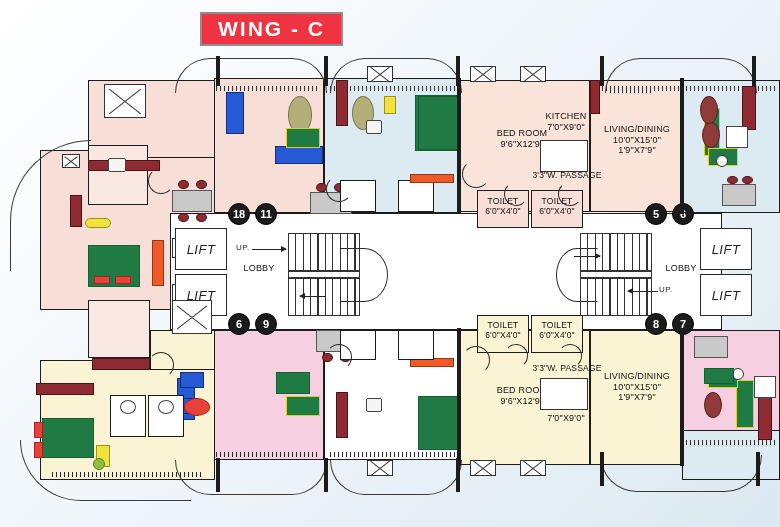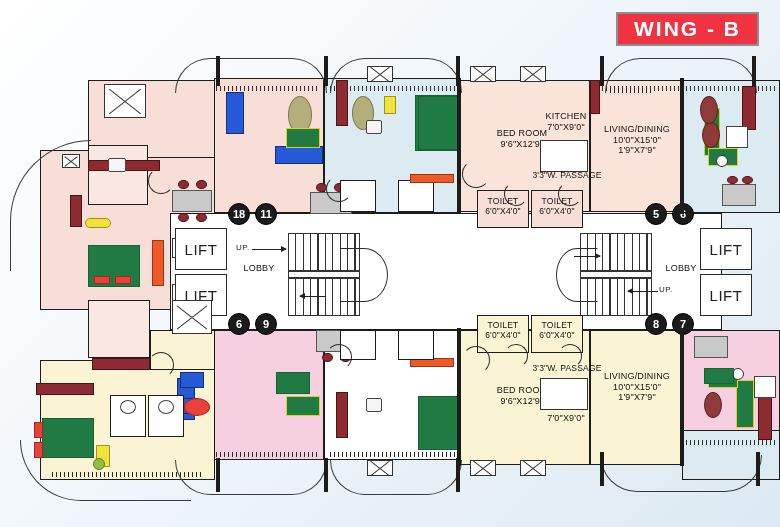--- a/index.html
+++ b/index.html
@@ -15,21 +15,21 @@
   .wall{position:absolute;background:#1c1c1c;}
   .lbl{position:absolute;font-size:8.5px;line-height:1.18;color:#111;
        text-align:center;white-space:nowrap;letter-spacing:.2px;}
   .lbl-big{font-size:9px;}
   .circ{position:absolute;width:22px;height:22px;border-radius:50%;
         background:#1b1b1b;color:#fff;font-size:11px;font-weight:bold;
         display:flex;align-items:center;justify-content:center;
         border:1.5px solid #000;box-sizing:border-box;}
   .liftbox{position:absolute;background:#fff;border:1.4px solid #2a2a2a;
       box-sizing:border-box;display:flex;align-items:center;justify-content:center;
-      font-size:15px;color:#222;letter-spacing:.5px;}
+      font-size:13px;color:#222;letter-spacing:.5px;font-style:italic;}
   .furn{position:absolute;box-sizing:border-box;}
   .bed{background:#1f7a43;border:1.3px solid #176034;}
   .pillow{background:#e8413a;border:1px solid #a5251f;}
   .sofa-blue{background:#2659d6;border:1.3px solid #132f7a;}
   .sofa-green{background:#1f7a43;border:1.4px solid #d8d421;}
   .counter{background:#8e2b32;border:1px solid #4d1418;}
   .tbl{background:#c9c9c9;border:1.2px solid #555;}
   .chair{background:#8e2b32;border:1px solid #4d1418;border-radius:50%;}
   .rug{background:#8e3b3a;border:1px solid #5c2322;border-radius:50%;}
   .thin{position:absolute;border:1.1px solid #333;box-sizing:border-box;background:transparent;}
@@ -50,21 +50,21 @@
   .bal{position:absolute;border:1.6px solid #3a3a3a;border-bottom:none;
        border-radius:120px 120px 0 0;background:transparent;}
   .balb{position:absolute;border:1.6px solid #3a3a3a;border-top:none;
        border-radius:0 0 120px 120px;background:transparent;}
 </style>
 </head>
 <body>
 
 <div id="plan">
 
-  <div class="wing-badge" style="left:616px;top:12px;">WING - B</div>
+  <div class="wing-badge" style="left:200px;top:12px;">WING - C</div>
 
   <div class="rm" style="left:40px;top:150px;width:175px;height:160px;background:#f7ded6;border:1.6px solid #1c1c1c;"></div>
   <div class="rm" style="left:88px;top:80px;width:128px;height:78px;background:#f7ded6;border:1.6px solid #1c1c1c;"></div>
   <div class="rm" style="left:214px;top:78px;width:110px;height:135px;background:#f7ded6;border:1.6px solid #1c1c1c;"></div>
 
   <div class="rm" style="left:324px;top:78px;width:135px;height:135px;background:#dceaf2;border:1.6px solid #1c1c1c;"></div>
 
   <div class="rm" style="left:459px;top:80px;width:131px;height:132px;background:#fae3d8;border:1.6px solid #1c1c1c;"></div>
   <div class="rm" style="left:590px;top:80px;width:92px;height:132px;background:#fae3d8;border:1.6px solid #1c1c1c;"></div>
 

